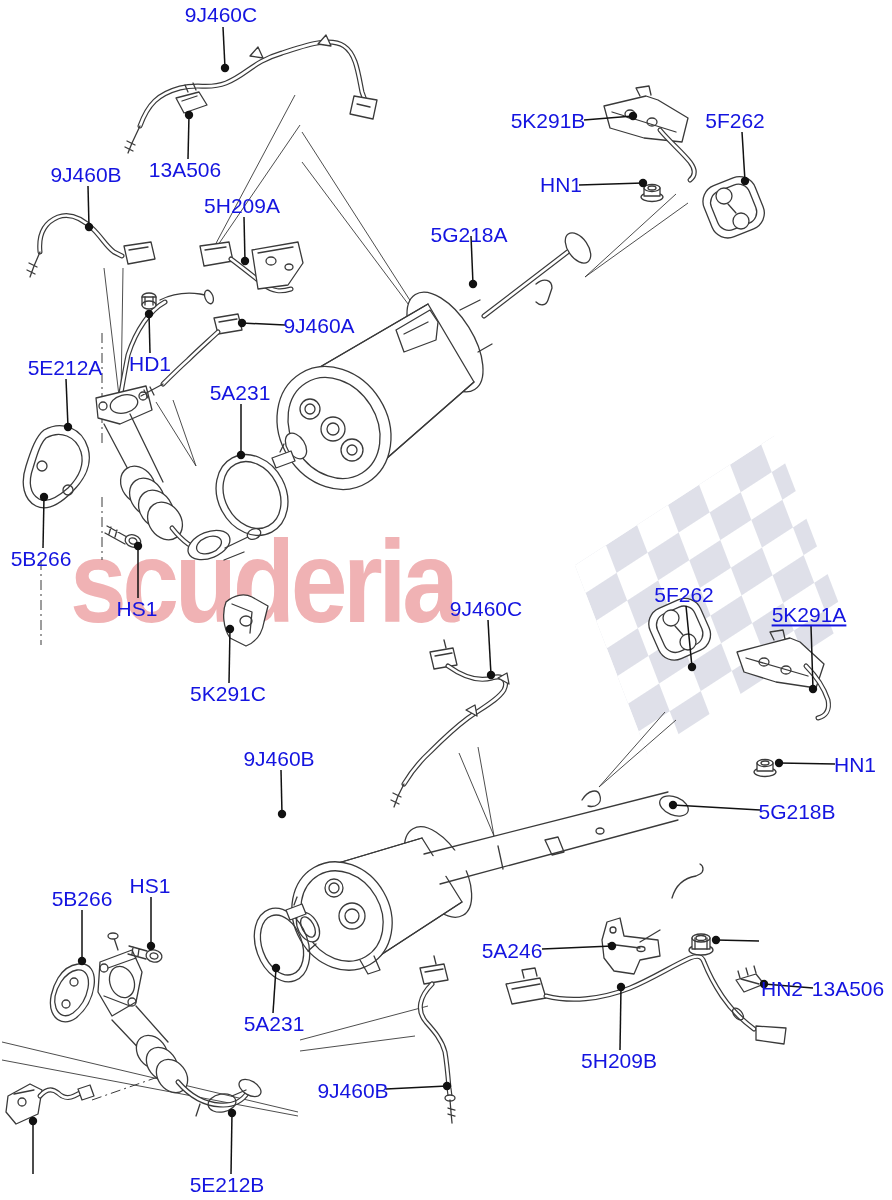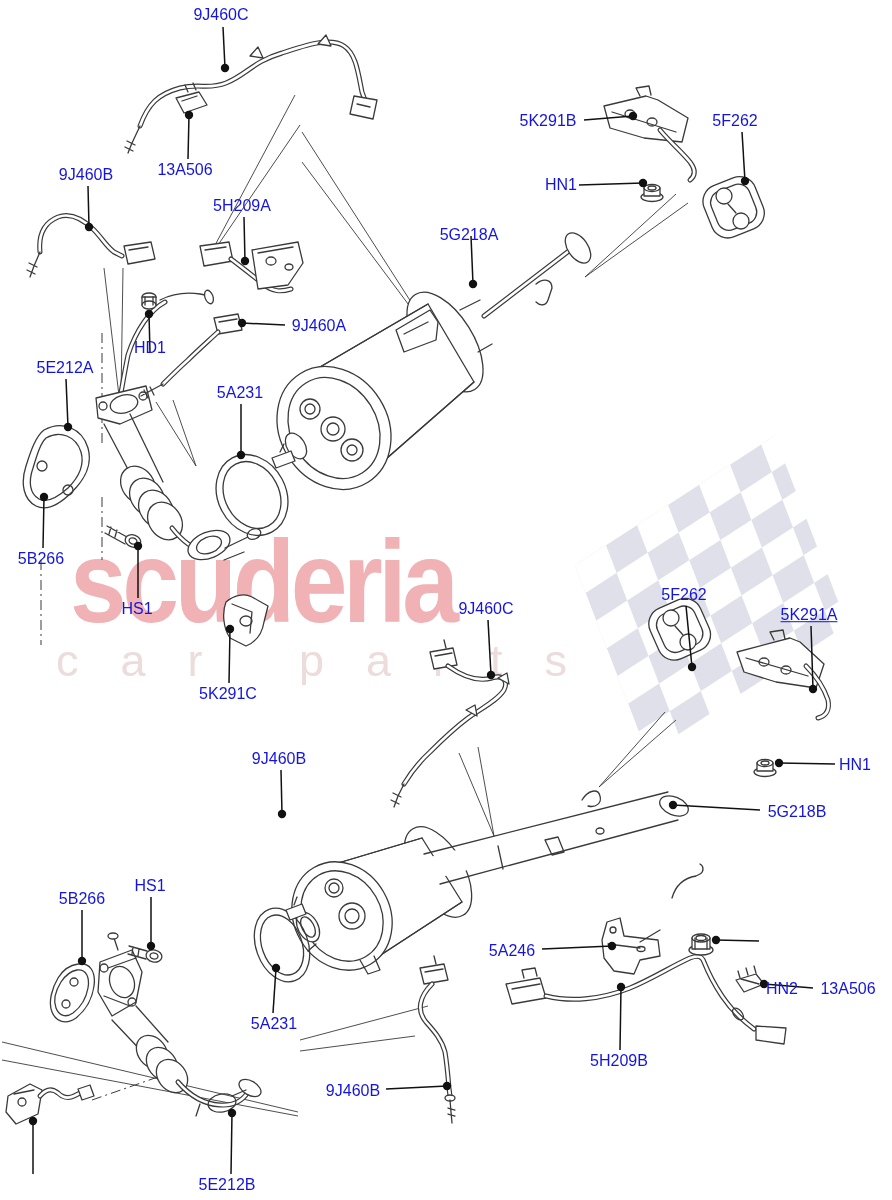--- a/index.html
+++ b/index.html
@@ -18,31 +18,30 @@
   #diagram{position:absolute;left:0;top:0;width:892px;height:1200px;}
   .ln{stroke:#3a3a3a;stroke-width:1.3;fill:none;stroke-linecap:round;stroke-linejoin:round;}
   .lnf{stroke:#3a3a3a;stroke-width:1.3;fill:#ffffff;stroke-linejoin:round;}
   .tubeo{stroke:#3a3a3a;stroke-width:5;fill:none;stroke-linecap:round;}
   .tubei{stroke:#ffffff;stroke-width:2.6;fill:none;stroke-linecap:round;}
   .thin{stroke:#3a3a3a;stroke-width:.9;fill:none;}
   .dash{stroke:#3a3a3a;stroke-width:1;fill:none;stroke-dasharray:10 4 2 4;}
   .leader{stroke:#111111;stroke-width:1.5;fill:none;}
   .ldot{fill:#111111;stroke:none;}
   
-  .plabel{position:absolute;transform:translate(-50%,-50%);font-size:16px;color:#1414e0;
+  .plabel{position:absolute;transform:translate(-50%,-50%);font-size:21px;color:#1414e0;
           white-space:nowrap;cursor:pointer;line-height:1.1;}
 </style>
 </head>
 <body>
 
 <div id="stage">
 
   <div id="flag"></div>
   <div id="wm-brand">scuderia</div>
-  <div id="wm-tagline">car parts</div>
 
   <svg id="diagram" viewBox="0 0 892 1200">
 
     <g>
       <path class="thin" d="M104,268 L119,396 M123,268 L121,396"></path>
       <path class="thin" d="M205,264 L295,95 M205,264 L300,125"></path>
       <path class="thin" d="M438,344 L302,132 M438,344 L302,162"></path>
       <path class="thin" d="M494,836 L459,753 M494,836 L478,747"></path>
       <path class="thin" d="M428,1006 L300,1040 M415,1036 L300,1051"></path>
       <path class="thin" d="M298,1112 L2,1042 M298,1116 L2,1060"></path>
@@ -384,21 +383,21 @@
   <div id="labels">
       <div class="plabel" style="left: 221px; top: 15px;">9J460C</div>
       <div class="plabel" style="left: 185px; top: 170px;">13A506</div>
       <div class="plabel" style="left: 86px; top: 175px;">9J460B</div>
       <div class="plabel" style="left: 242px; top: 206px;">5H209A</div>
       <div class="plabel" style="left: 548px; top: 121px;">5K291B</div>
       <div class="plabel" style="left: 735px; top: 121px;">5F262</div>
       <div class="plabel" style="left: 561px; top: 185px;">HN1</div>
       <div class="plabel" style="left: 469px; top: 235px;">5G218A</div>
       <div class="plabel" style="left: 319px; top: 326px;">9J460A</div>
-      <div class="plabel" style="left: 150px; top: 348px;">HD1</div>
+      <div class="plabel" style="left: 150px; top: 364px;">HD1</div>
       <div class="plabel" style="left: 65px; top: 368px;">5E212A</div>
       <div class="plabel" style="left: 240px; top: 393px;">5A231</div>
       <div class="plabel" style="left: 41px; top: 559px;">5B266</div>
       <div class="plabel" style="left: 137px; top: 609px;">HS1</div>
       <div class="plabel" style="left: 228px; top: 694px;">5K291C</div>
       <div class="plabel" style="left: 486px; top: 609px;">9J460C</div>
       <div class="plabel" style="left: 684px; top: 595px;">5F262</div>
       <div class="plabel" style="left: 809px; top: 615px; text-decoration: underline;">5K291A</div>
       <div class="plabel" style="left: 855px; top: 765px;">HN1</div>
       <div class="plabel" style="left: 797px; top: 812px;">5G218B</div>

